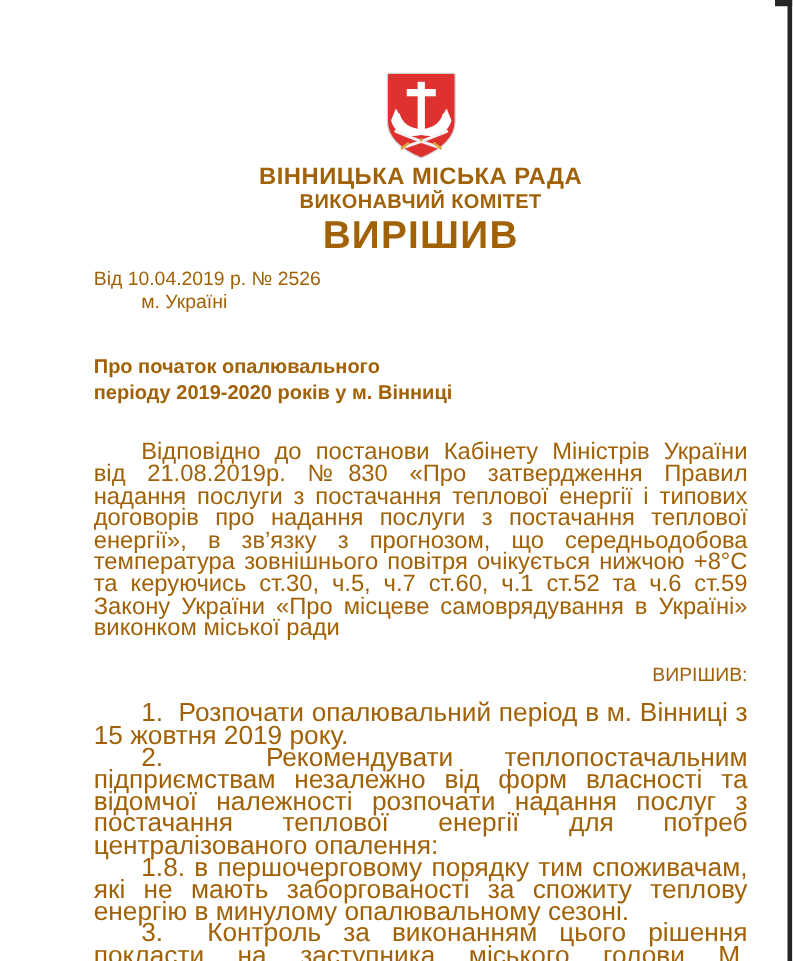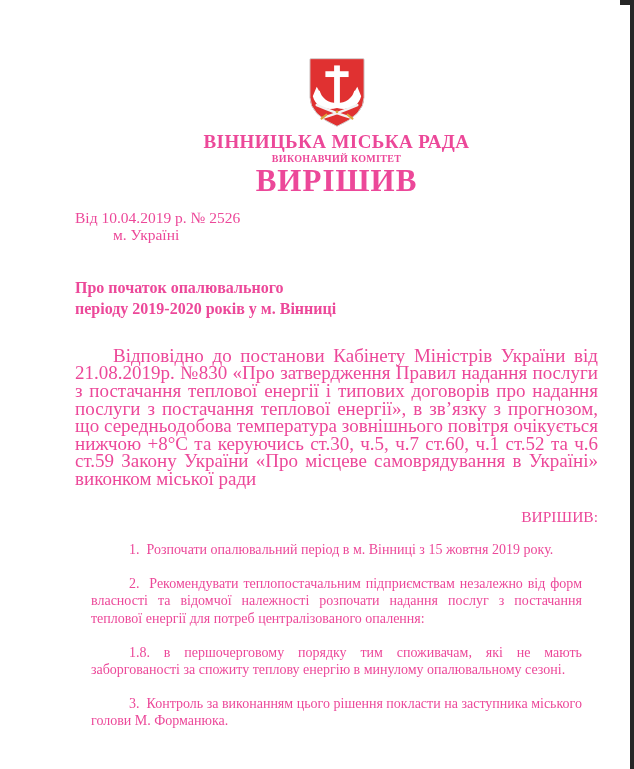--- a/index.html
+++ b/index.html
@@ -6,22 +6,22 @@
     margin: 0;
     padding: 0;
     background: #ffffff;
   }
   .page {
     position: relative;
     width: 634px;
     height: 769px;
     background: #ffffff;
     overflow: hidden;
-    font-family: Liberation Serif, serif;
-    color: #ec4899;
+    font-family: Liberation Sans, sans-serif;
+    color: #a16207;
   }
   .scan-edge {
     position: absolute;
     top: 0;
     right: 0;
     width: 4px;
     height: 769px;
     background: #262626;
   }
   .scan-corner {
@@ -42,21 +42,21 @@
   .org {
     font-weight: bold;
     font-size: 19px;
     line-height: 1.12;
     letter-spacing: 0.4px;
     margin-top: 2px;
     white-space: nowrap;
   }
   .dept {
     font-weight: bold;
-    font-size: 10px;
+    font-size: 16px;
     line-height: 1.1;
     letter-spacing: 0.3px;
     margin-top: 1px;
   }
   .doc-type {
     font-weight: bold;
     font-size: 31px;
     line-height: 1.05;
     letter-spacing: 1px;
     margin-top: 1px;
@@ -81,22 +81,22 @@
     text-indent: 38px;
   }
   .resolved {
     margin-top: 20px;
     text-align: right;
     font-size: 15.5px;
     line-height: 17.6px;
   }
   .items { margin-top: 13px; }
   .item {
-    margin: 16px;
-    font-size: 14px;
+    margin: 0;
+    font-size: 21px;
     line-height: 17.6px;
     text-align: justify;
     text-indent: 38px;
   }
   .sig {
     display: flex;
     justify-content: space-between;
     align-items: baseline;
     font-weight: bold;
     font-size: 16px;

